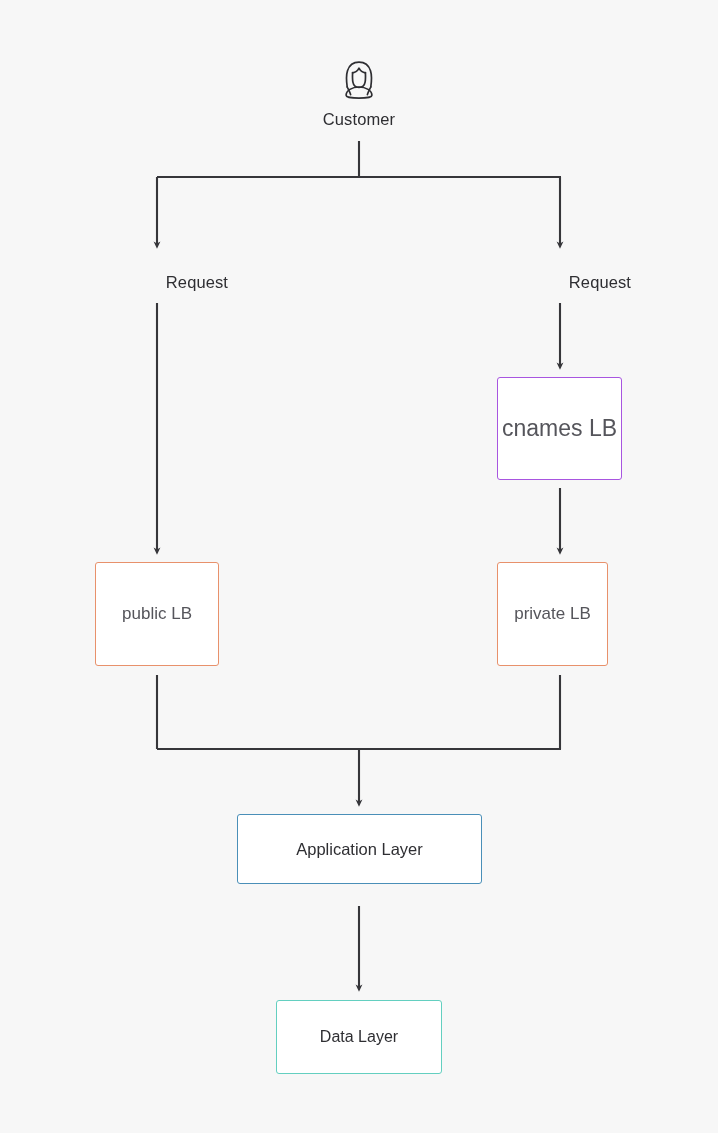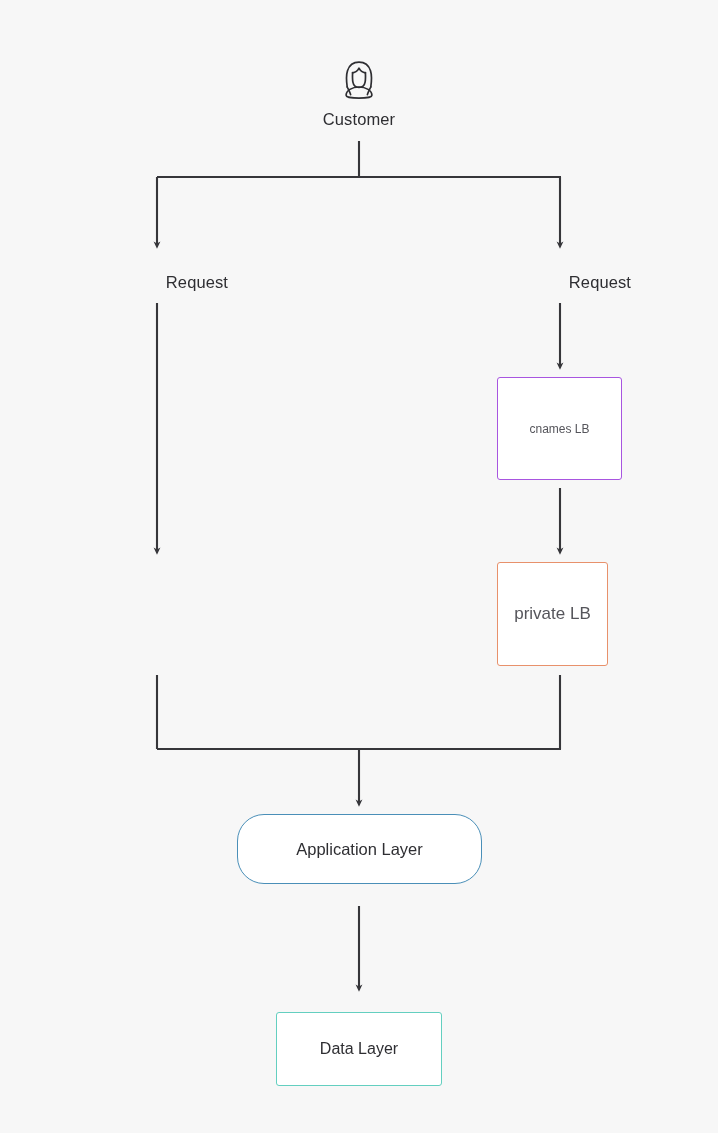--- a/index.html
+++ b/index.html
@@ -58,21 +58,21 @@
     align-items: center;
     justify-content: center;
     text-align: center;
   }
   .node-box .node-label { display: block; }
 
   .box-cnames {
     left: 497px; top: 377px;
     width: 125px; height: 103px;
     border-color: #a855e0;
-    font-size: 12px;
+    font-size: 23px;
     color: #55555b;
   }
   .box-public {
     left: 95px; top: 562px;
     width: 124px; height: 104px;
     border-color: #e8916b;
     font-size: 17px;
     color: #55555b;
   }
   .box-private {
@@ -81,29 +81,27 @@
     border-color: #e8916b;
     font-size: 17px;
     color: #55555b;
   }
   .box-app {
     left: 237px; top: 814px;
     width: 245px; height: 70px;
     border-color: #4a8fb8;
     font-size: 16.5px;
     color: #2e2e32;
-    border-radius: 27px;
   }
   .box-data {
     left: 276px; top: 1000px;
     width: 166px; height: 74px;
     border-color: #63cfc0;
     font-size: 16px;
     color: #2e2e32;
-    margin-top: 12px;
   }
 
   
   #wires {
     position: absolute;
     left: 0; top: 0;
     width: 718px; height: 1133px;
     pointer-events: none;
   }
 </style>
@@ -175,20 +173,23 @@
   <div class="abs customer-label">Customer</div>
 
   <div class="abs req-label req-left">Request</div>
 
   <div class="abs req-label req-right">Request</div>
 
   <div class="abs node-box box-cnames">
     <span class="node-label">cnames LB</span>
   </div>
 
+  <div class="abs node-box box-public">
+    <span class="node-label">public LB</span>
+  </div>
 
   <div class="abs node-box box-private">
     <span class="node-label">private LB</span>
   </div>
 
   <div class="abs node-box box-app">
     <span class="node-label">Application Layer</span>
   </div>
 
   <div class="abs node-box box-data">

